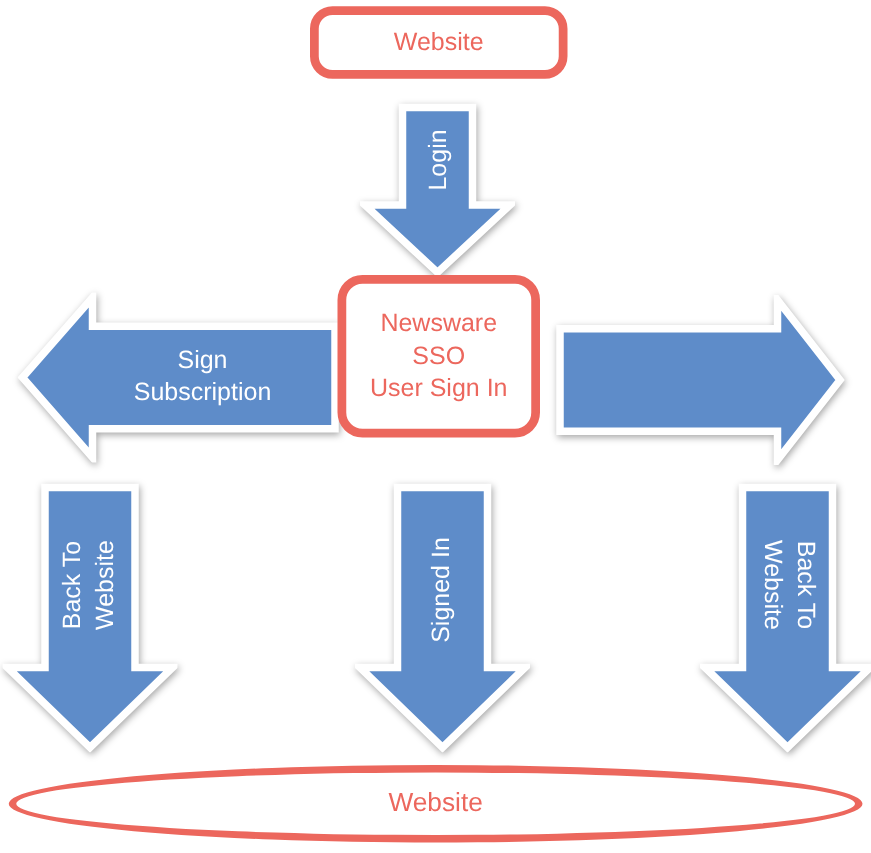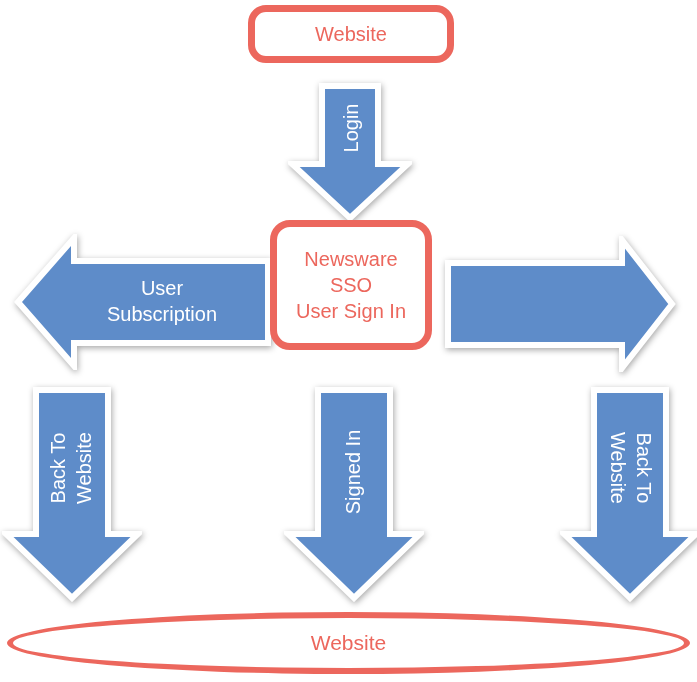--- a/index.html
+++ b/index.html
@@ -70,21 +70,21 @@
   </div>
 
   <svg class="arrow" style="left:288px; top:82px;" width="124" height="140" viewBox="0 0 124 140">
     <polygon points="34,4 90,4 90,82 120,82 62,136 4,82 34,82"></polygon>
   </svg>
   <div class="arrow-label rot-ccw" style="left:351px; top:128px;">Login</div>
 
   <svg class="arrow" style="left:14px; top:234px;" width="258" height="136" viewBox="0 0 258 136">
     <polygon points="4,68 60,4 60,27 254,27 254,109 60,109 60,132"></polygon>
   </svg>
-  <div class="arrow-label" style="left:162px; top:301px;">User
+  <div class="arrow-label" style="left:162px; top:301px;">Sign
 Subscription</div>
 
   <div class="node center-node">
     <span class="node-label">Newsware
 SSO
 User Sign In</span>
   </div>
 
   <svg class="arrow" style="left:444px; top:236px;" width="232" height="136" viewBox="0 0 232 136">
     <polygon points="4,27 178,27 178,4 228,68 178,132 178,109 4,109"></polygon>

